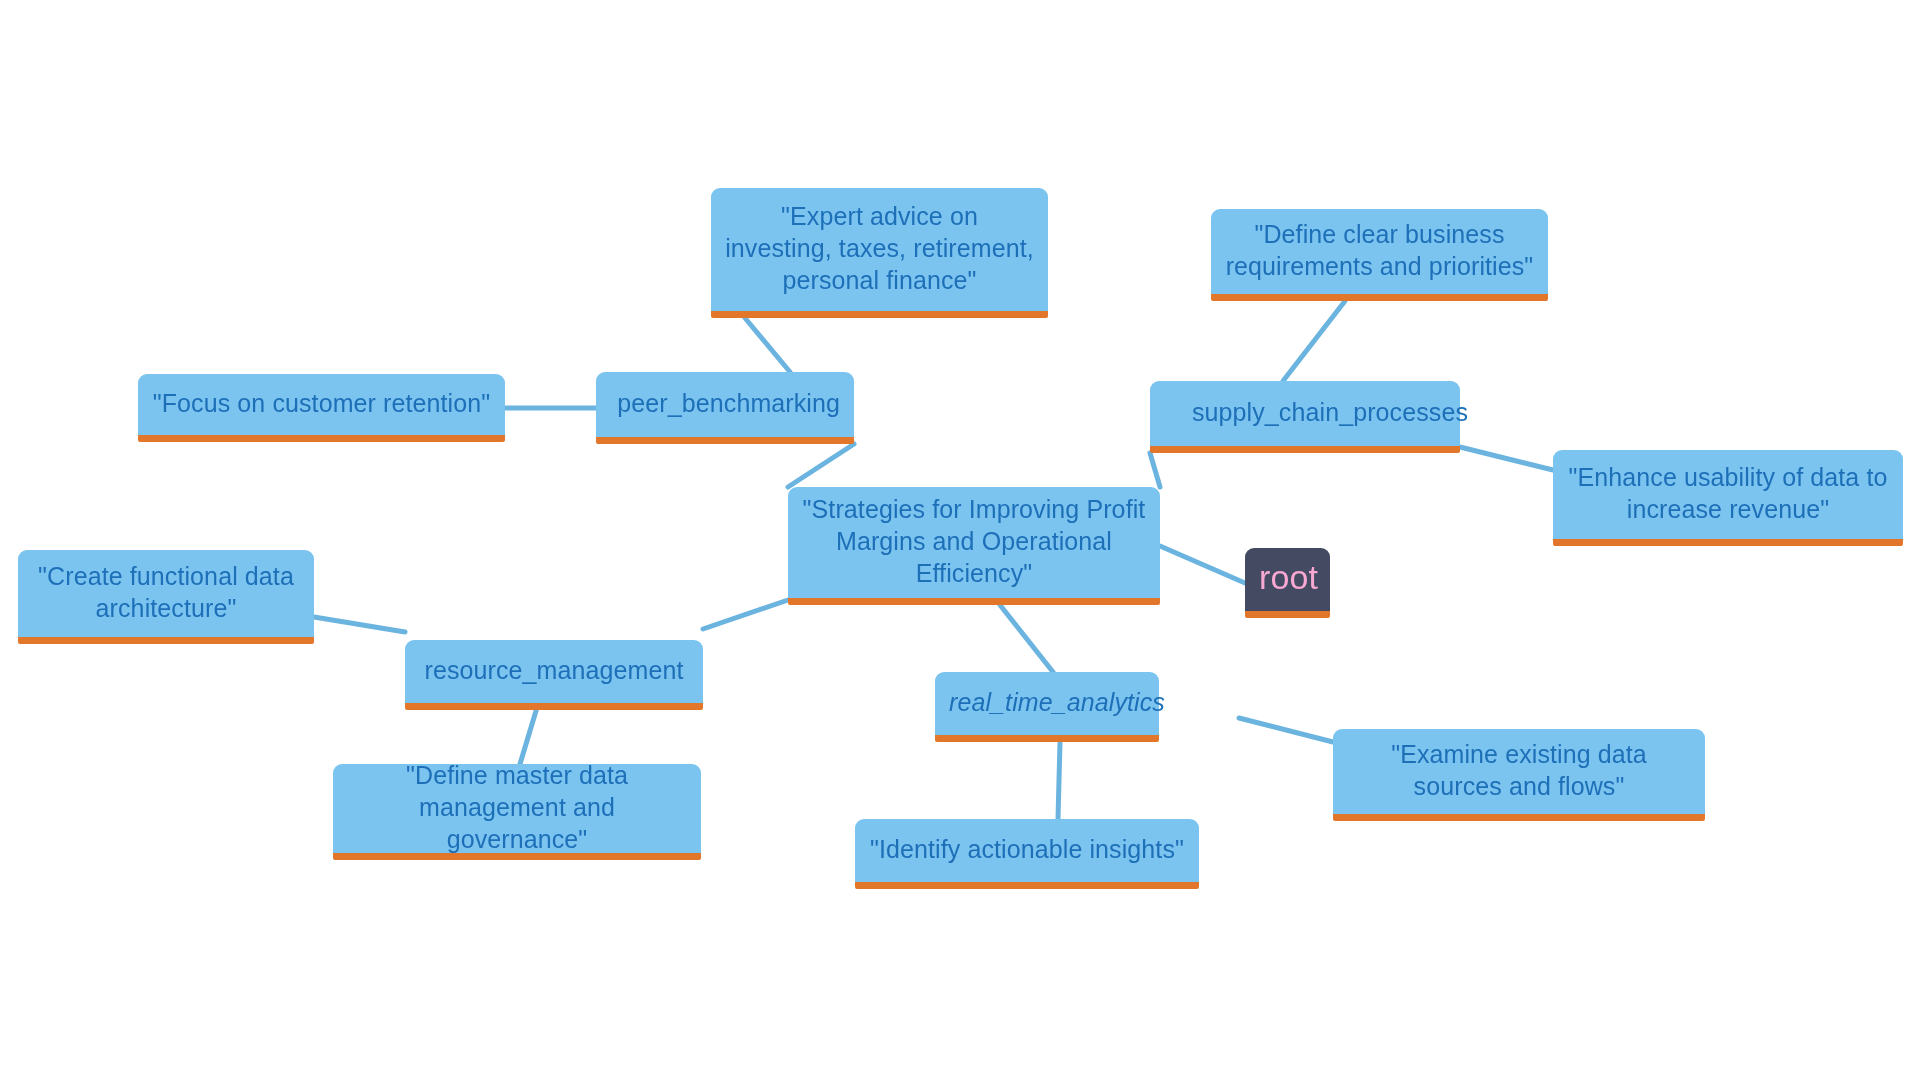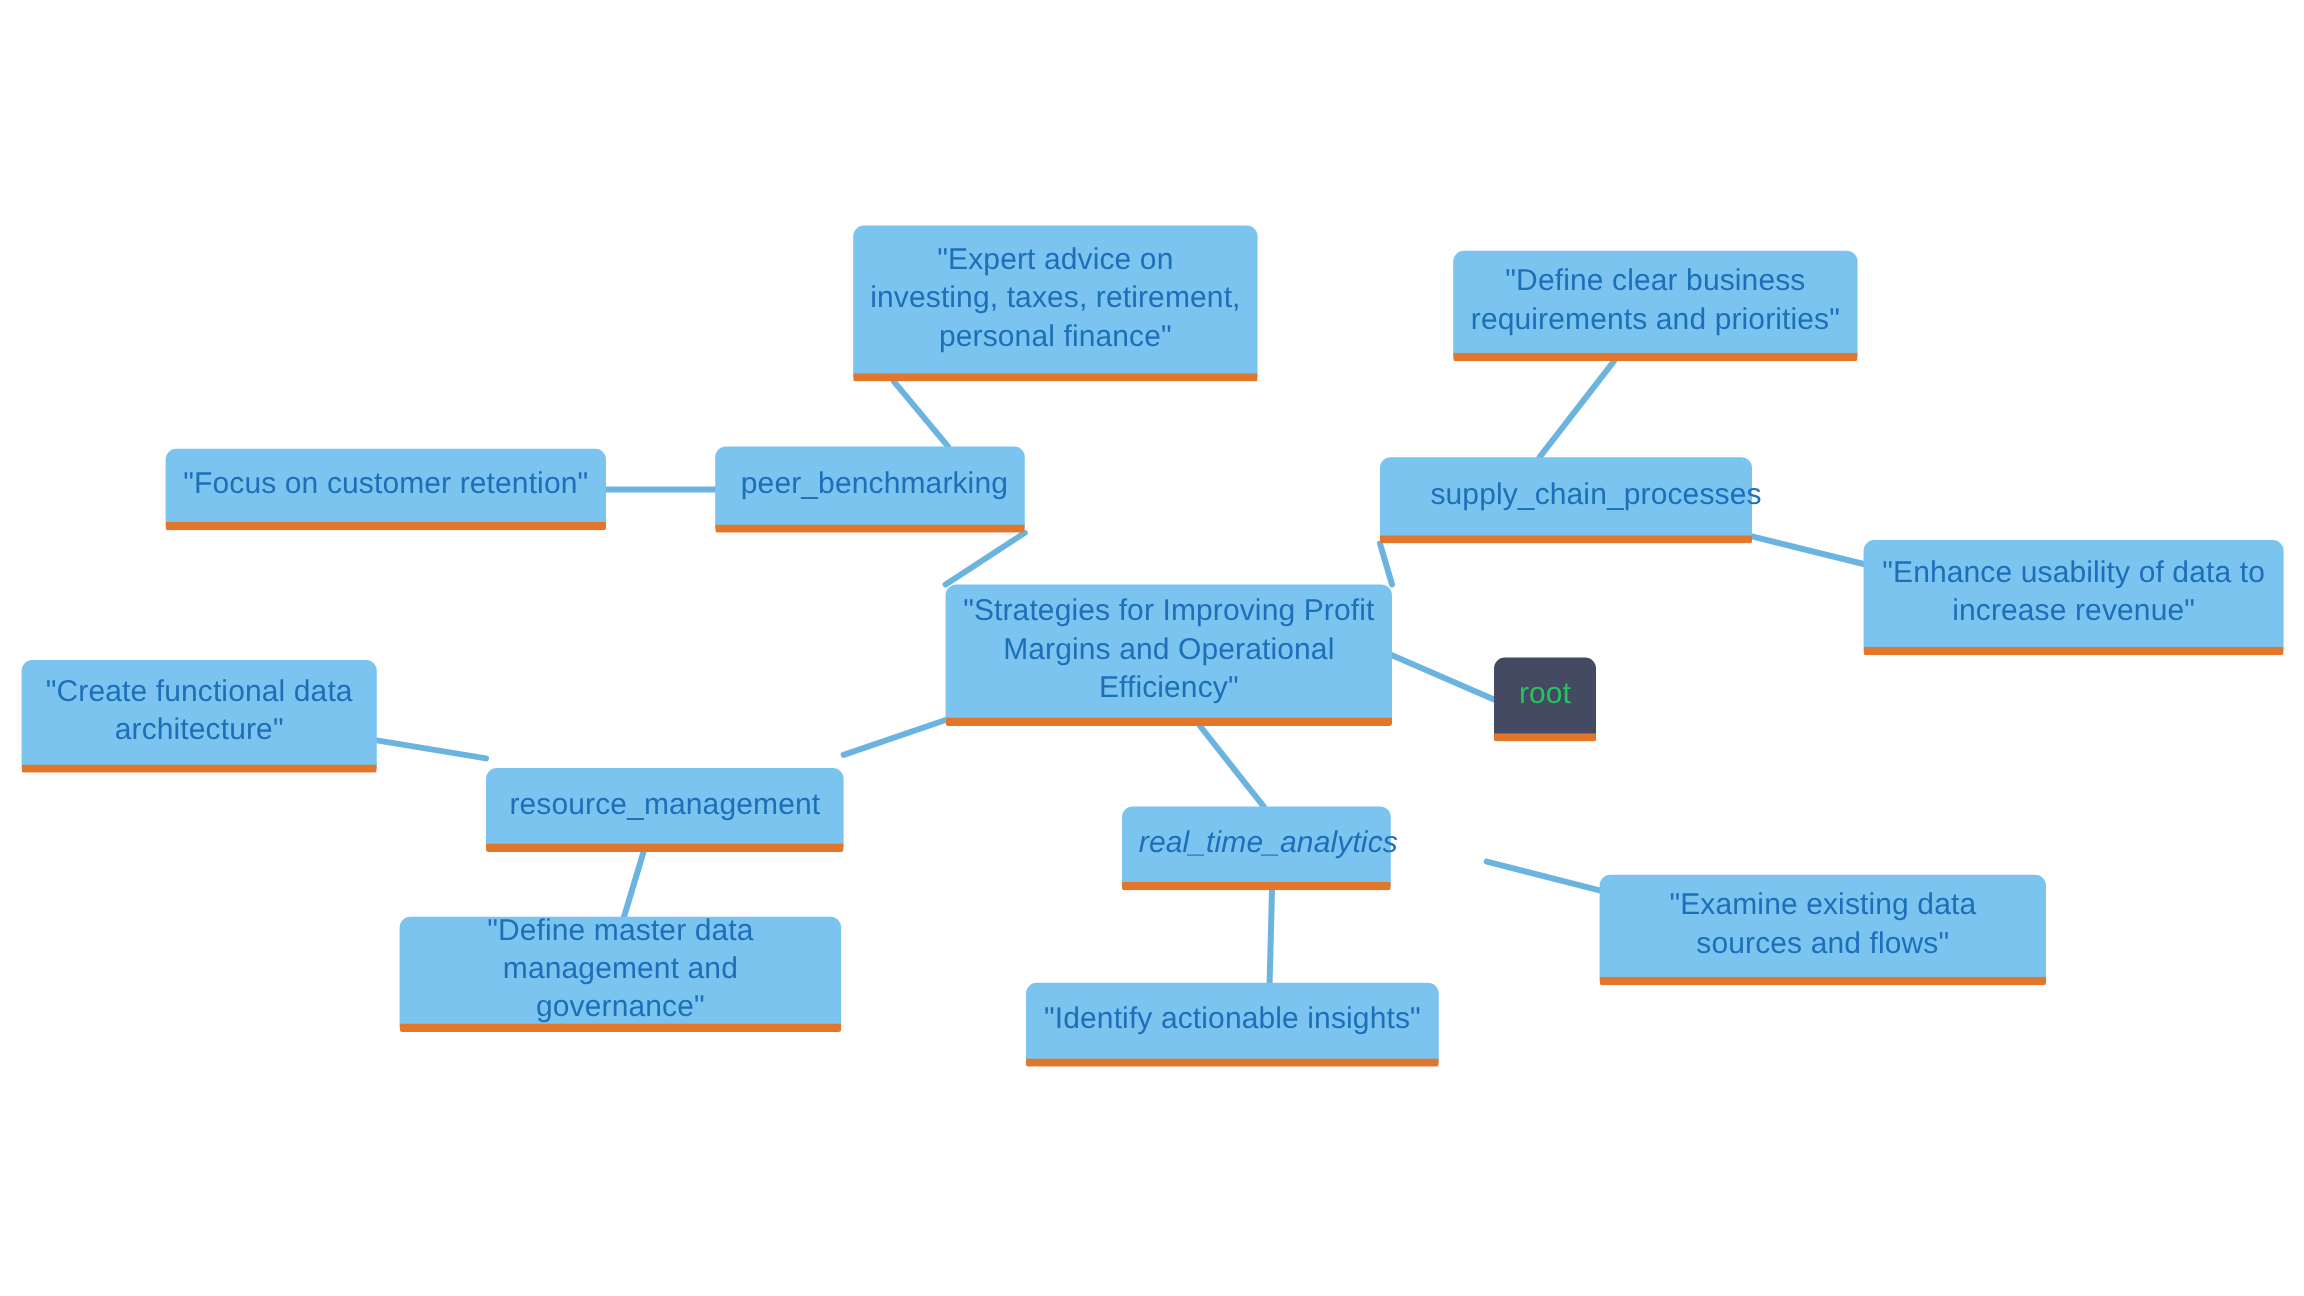--- a/index.html
+++ b/index.html
@@ -40,23 +40,23 @@
     color: #1d6fb8;
     font-size: 25px;
     line-height: 1.28;
     letter-spacing: 0.1px;
     padding: 6px 14px 10px 14px;
     border-bottom: 7px solid #e2762b;
     white-space: pre-line;
   }
   .node.root-node {
     background: #434a61;
-    color: #22c55e;
+    color: #f9a8d4;
     border-bottom: 7px solid #e2762b;
-    font-size: 25px;
+    font-size: 34px;
   }
   .node-label {
     display: block;
     width: 100%;
     white-space: pre-line;
   }
 </style>
 </head>
 <body>
 

